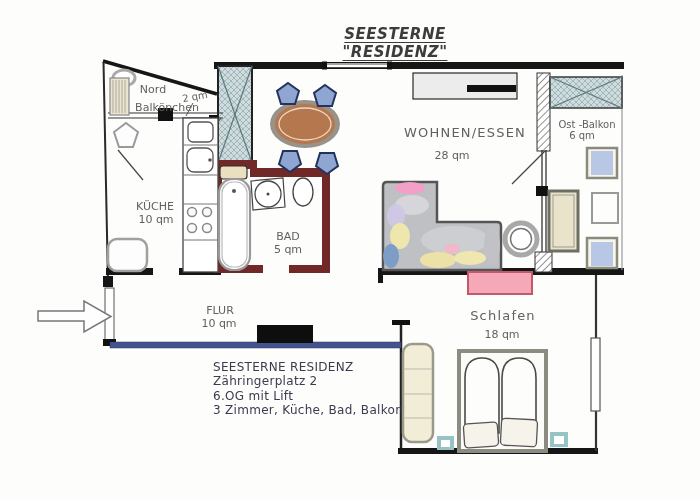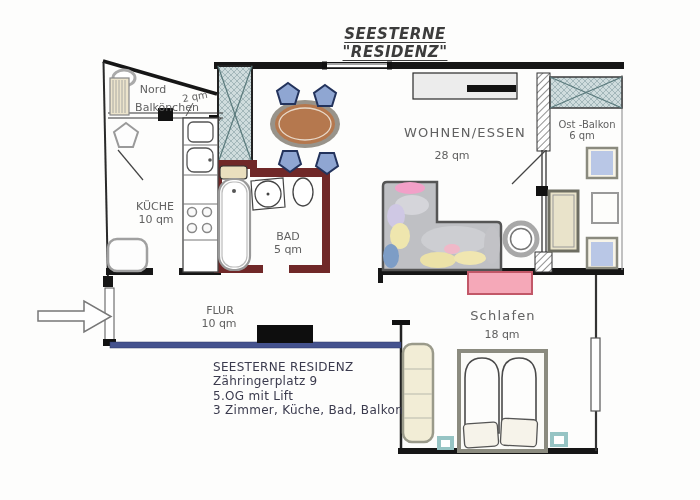--- a/index.html
+++ b/index.html
@@ -254,18 +254,18 @@
       <text x="220" y="314" text-anchor="middle" class="lbl">FLUR</text>
       <text x="219" y="327" text-anchor="middle" class="lbl">10 qm</text>
 
       <text x="503" y="320" text-anchor="middle" class="lbl-big">Schlafen</text>
       <text x="502" y="338" text-anchor="middle" class="lbl">18 qm</text>
     </g>
   </svg>
 
   <div class="footer">
     <div>SEESTERNE RESIDENZ</div>
-    <div>Zähringerplatz 9</div>
-    <div>5.OG mit Lift</div>
+    <div>Zähringerplatz 2</div>
+    <div>6.OG mit Lift</div>
     <div>3 Zimmer, Küche, Bad, Balkon</div>
   </div>
 
 </div>
 
 </body></html>

